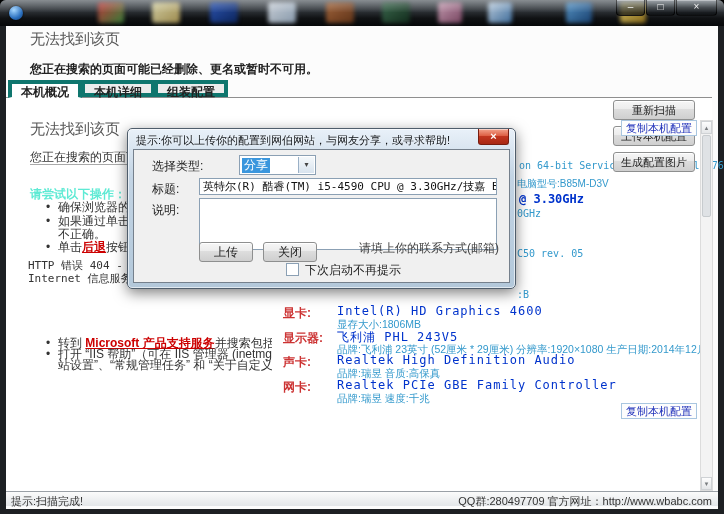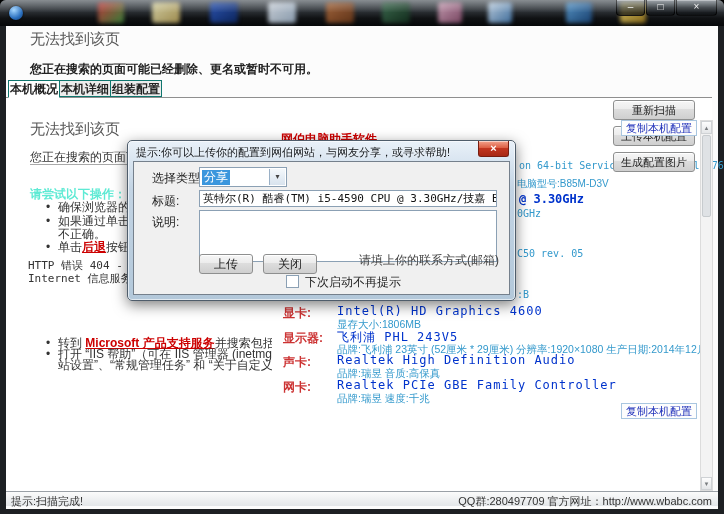--- a/index.html
+++ b/index.html
@@ -27,22 +27,22 @@
   .win-btn.close { width:41px; }
 
   
   .body-bg { position:absolute; left:6px; top:26px; width:712px; height:483px; background:#fcfcfc; }
 
   .h-big { font-size:15px; color:#565656; }
   .sub { font-size:12px; font-weight:bold; color:#222; }
 
   
   .tabs { position:absolute; left:8px; top:80px; display:flex; z-index:5; }
-  .tab { height:17px; line-height:16px; padding:0 1px; font-size:12px; font-weight:bold; color:#222;
-    background:#ececec; border:1px solid #0f766e; margin-left:-1px; }
+  .tab { height:17px; line-height:16px; padding:0 9px; font-size:12px; font-weight:bold; color:#222;
+    background:#ececec; border:4px solid #0f766e; margin-left:-1px; }
   .tab.active { background:#fff; height:18px; border-bottom:1px solid #fff; margin-left:0; }
   .panel { position:absolute; left:6px; top:97px; width:706px; height:394px; background:#fff;
     border-top:1px solid #8f8f8f; z-index:1; }
 
   
   .btn7 { background:linear-gradient(#f6f6f6, #ececec 45%, #dddddd 46%, #cfcfcf); border:1px solid #8e8f8f;
     border-radius:3px; font-size:11px; color:#222; text-align:center; line-height:18px; height:20px; padding:0 7px;
     box-shadow:inset 0 1px 0 #fff; white-space:nowrap; }
   .toolbar { position:absolute; top:100px; right:29px; display:flex; gap:6px; z-index:2;flex-direction:column; }
   .copy-link { position:absolute; right:27px; height:16px; line-height:14px; padding:0 4px;
@@ -74,34 +74,34 @@
   .sb-thumb { position:absolute; left:1px; top:14px; width:9px; height:82px; background:#dfe2e5;
     border:1px solid #c7cbce; border-radius:2px; }
 
   
   .statusbar { position:absolute; left:6px; top:491px; width:712px; height:15px;
     background:linear-gradient(#fbfbfb,#e3e6e9); border-top:1px solid #9aa0a6; z-index:3; }
   .statusbar .s-left { position:absolute; left:5px; top:2px; font-size:11px; color:#333; }
   .statusbar .s-right { position:absolute; right:6px; top:2px; font-size:11px; color:#333; }
 
   
-  .dlg { position:absolute; left:127px; top:140px; width:389px; height:161px; z-index:10;
+  .dlg { position:absolute; left:127px; top:128px; width:389px; height:161px; z-index:10;
     background:linear-gradient(#e9f1f9, #c3d4e4 30%, #b3c8da); border:1px solid #4f5d6b; border-radius:5px;
     box-shadow:0 4px 14px rgba(0,0,0,.5), inset 0 0 0 1px rgba(255,255,255,.6); }
   .dlg-title { position:absolute; left:8px; top:4px; font-size:11px; color:#101418;
     text-shadow:0 0 3px rgba(255,255,255,.9); white-space:nowrap; }
   .dlg-close { position:absolute; right:6px; top:0; width:31px; height:16px;
     background:linear-gradient(#f3a38d, #dd5f44 45%, #c1351f 50%, #a82814); border:1px solid #771d10;
     border-top:none; border-radius:0 0 3px 3px; color:#fff; font-size:11px; font-weight:bold;
     text-align:center; line-height:14px; box-shadow:inset 0 1px 0 rgba(255,255,255,.5); }
   .dlg-body { position:absolute; left:5px; top:20px; width:377px; height:134px; background:#f0f0f0;
     border:1px solid #75808c; }
   .dlg-label { position:absolute; font-size:12px; color:#222; white-space:nowrap; }
   .field { position:absolute; background:#fff; border:1px solid #8ba0b4; }
-  .combo { width:88px; height:20px; }
+  .combo { width:77px; height:20px;margin-left:40px; }
   .combo .sel { position:absolute; left:2px; top:2px; font-size:12px; line-height:15px; padding:0 2px;
     background:#3a96dd; color:#fff; }
   .combo .arrow { position:absolute; right:1px; top:1px; width:16px; height:16px;
     background:linear-gradient(#f4f8fb,#d8e3ee); border-left:1px solid #9ab0c6; color:#444;
     font-size:8px; text-align:center; line-height:16px; }
   .dlg-input { width:298px; height:17px; font-family:"DejaVu Sans Mono",monospace; font-size:11px;
     color:#111; padding:0 0 0 3px; outline:none; }
   .dlg-textarea { width:298px; height:52px; resize:none; outline:none; }
   .dlg-btn { position:absolute; width:54px; }
   .hint { position:absolute; right:10px; top:90px; font-size:12px; color:#444; white-space:nowrap; }

